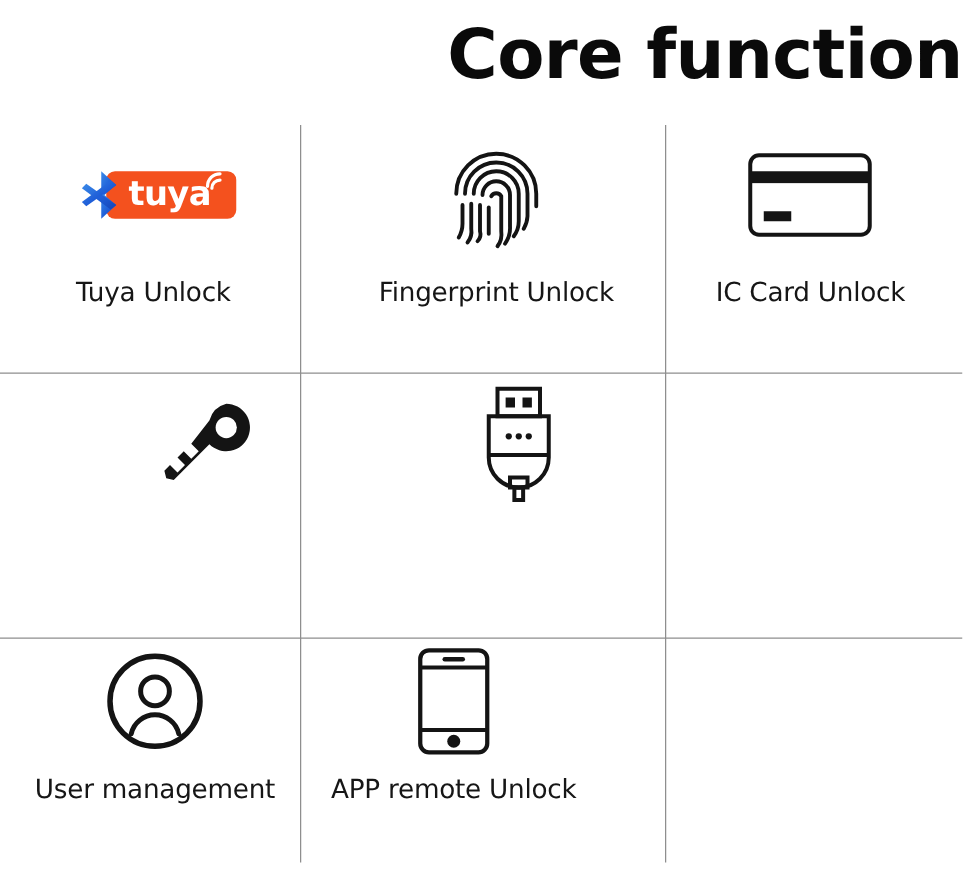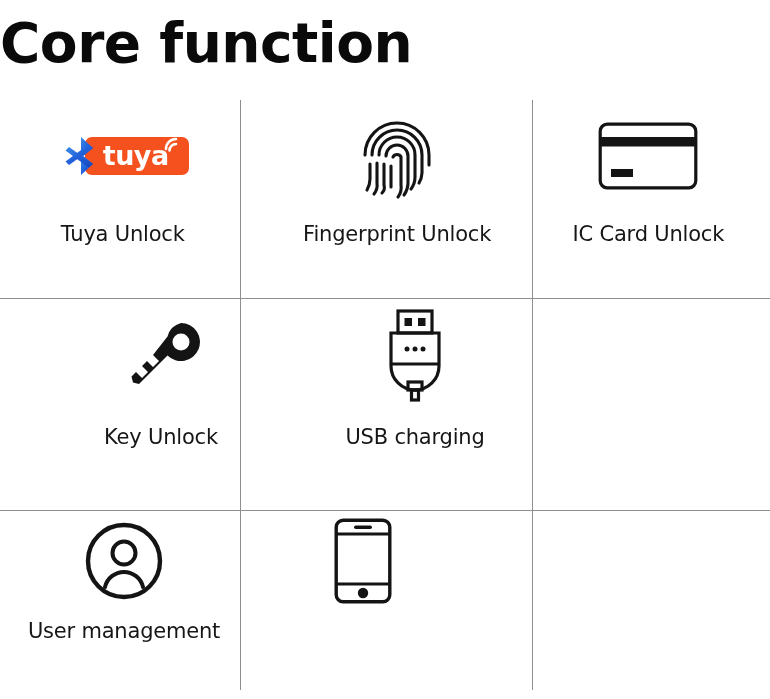--- a/index.html
+++ b/index.html
@@ -17,21 +17,21 @@
   }
 
   
   .page-title {
     position: absolute;
     top: 0;
     left: 0;
     width: 770px;
     height: 92px;
     line-height: 86px;
-    text-align: left;
+    text-align: right;
     font-family: "DejaVu Sans", sans-serif;
     font-weight: 700;
     font-size: 55px;
     letter-spacing: -0.5px;
     color: #0a0a0a;
     white-space: nowrap;
   }
 
   
   .grid {
@@ -220,41 +220,39 @@
 
     <div class="cell cell-1">
       <div class="icon-wrap">
         <svg width="84" height="84" viewBox="0 0 84 84">
           <g fill="#141414">
             <path d="M62 10 a19 19 0 1 1 -13.5 32.4 L20 71 l-6 -1.5 l-1.5 -6 l4.5 -4.5 l6 6 l6 -6 l-6 -6 l5 -5 l6 6 l6 -6 l-6 -6 L48.5 23.4 A19 19 0 0 1 62 10 Z"></path>
           </g>
           <circle cx="62" cy="29" r="8.5" fill="#ffffff"></circle>
         </svg>
       </div>
-      <div class="cell-label">Key Unlock</div>
     </div>
 
     <div class="cell cell-2">
       <div class="icon-wrap">
         <svg width="68" height="94" viewBox="0 0 68 94">
           <rect x="17" y="3" width="34" height="22" fill="none" stroke="#141414" stroke-width="3.2"></rect>
           <rect x="23.5" y="10" width="7.5" height="8" fill="#141414"></rect>
           <rect x="37" y="10" width="7.5" height="8" fill="#141414"></rect>
           <path d="M10 25 L58 25 L58 58 A24 24 0 0 1 10 58 Z" fill="none" stroke="#141414" stroke-width="3.2"></path>
           <path d="M10 56 L58 56" fill="none" stroke="#141414" stroke-width="3.2"></path>
           <g fill="#141414">
             <circle cx="26" cy="41" r="2.5"></circle>
             <circle cx="34" cy="41" r="2.5"></circle>
             <circle cx="42" cy="41" r="2.5"></circle>
           </g>
           <rect x="27" y="74" width="14" height="8" fill="none" stroke="#141414" stroke-width="3.2"></rect>
           <rect x="30.5" y="82" width="7" height="10" fill="none" stroke="#141414" stroke-width="3.2"></rect>
         </svg>
       </div>
-      <div class="cell-label">USB charging</div>
     </div>
 
   </div>
 
   <div class="grid-row row-2">
 
     <div class="cell cell-0">
       <div class="icon-wrap">
         <svg width="80" height="80" viewBox="0 0 80 80">
           <circle cx="40" cy="40" r="36" fill="none" stroke="#141414" stroke-width="4.4"></circle>
@@ -269,20 +267,21 @@
     <div class="cell cell-2">
       <div class="icon-wrap">
         <svg width="58" height="86" viewBox="0 0 58 86">
           <rect x="2.2" y="2.2" width="53.6" height="81.6" rx="7" ry="7" fill="none" stroke="#141414" stroke-width="3.4"></rect>
           <path d="M2.2 16 L55.8 16" stroke="#141414" stroke-width="3.2"></path>
           <path d="M2.2 66 L55.8 66" stroke="#141414" stroke-width="3.2"></path>
           <rect x="20" y="7.5" width="18" height="3.6" rx="1.8" fill="#141414"></rect>
           <circle cx="29" cy="75" r="5.2" fill="#141414"></circle>
         </svg>
       </div>
+      <div class="cell-label">APP remote Unlock</div>
     </div>
 
   </div>
 
   <div class="hline hline-1"></div>
   <div class="hline hline-2"></div>
   <div class="vline vline-1"></div>
   <div class="vline vline-2"></div>
 
 </div>

